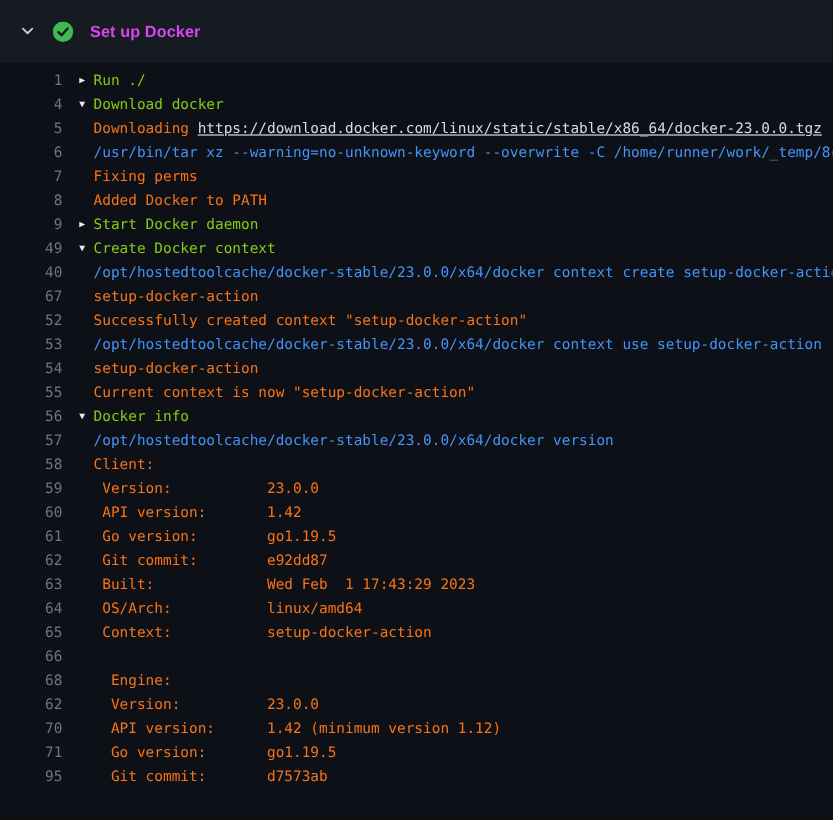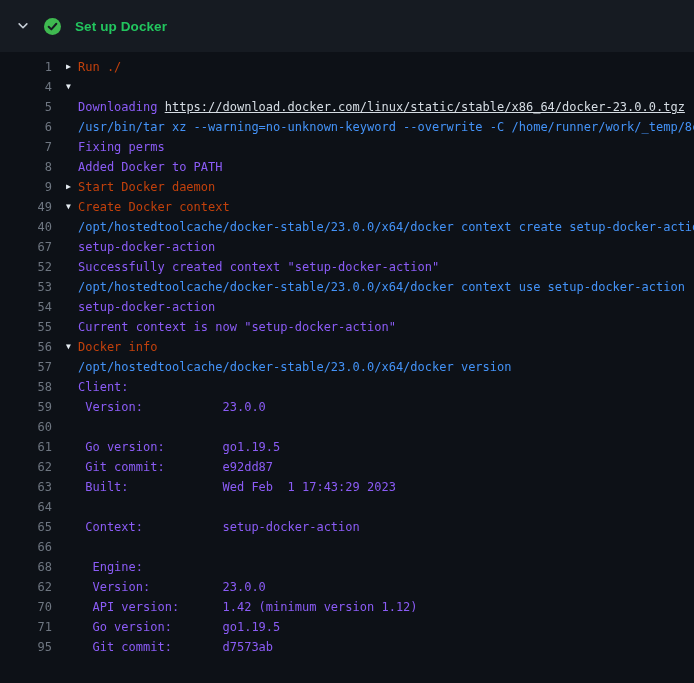--- a/index.html
+++ b/index.html
@@ -15,21 +15,21 @@
     padding: 0 16px;
     gap: 14px;
     cursor: pointer;
   }
   .chev-icon { width: 14px; height: 14px; display: flex; align-items: center; justify-content: center; }
   .status-icon { width: 17px; height: 17px; display: flex; align-items: center; justify-content: center; }
   .step-title {
     font-family: "Liberation Sans", "DejaVu Sans", sans-serif;
     font-size: 13.5px;
     font-weight: 600;
-    color: #22c55e;
+    color: #d946ef;
     letter-spacing: 0.1px;
   }
 
   
   .log {
     padding-top: 5px;
     font-size: 12px;
     line-height: 20px;
     color: #c9d1d9;
   }
@@ -55,22 +55,22 @@
     color: #e6edf3;
     display: inline-flex;
     align-items: center;
   }
   .text {
     flex: 1;
     white-space: pre;
     overflow: hidden;
   }
   .row.group { cursor: pointer; }
-  .seg-group   { color: #c2410c; }
-  .seg-plain   { color: #8b5cf6; }
+  .seg-group   { color: #84cc16; }
+  .seg-plain   { color: #f97316; }
   .seg-command { color: #4493f8; }
   .seg-link    { color: #d6dde4; text-decoration: underline; cursor: pointer; }
 </style>
 </head>
 <body>
 
 <div class="step-header">
   <span class="chev-icon">
     <svg width="12" height="12" viewBox="0 0 14 14">
       <path d="M2.5 4.5 L7 9 L11.5 4.5" fill="none" stroke="#c9d1d9" stroke-width="1.8" stroke-linecap="round" stroke-linejoin="round"></path>
@@ -80,42 +80,42 @@
     <svg width="17" height="17" viewBox="0 0 16 16">
       <circle cx="8" cy="8" r="8" fill="#3fb950"></circle>
       <path d="M4.4 8.3 L6.9 10.7 L11.6 5.4" fill="none" stroke="#161b22" stroke-width="1.9" stroke-linecap="round" stroke-linejoin="round"></path>
     </svg>
   </span>
   <span class="step-title">Set up Docker</span>
 </div>
 
 <div class="log" id="log">
     <div class="row group"><a class="num">1</a><span class="marker">▶</span><span class="text"><span class="seg-group">Run ./</span></span></div>
-    <div class="row group"><a class="num">4</a><span class="marker">▼</span></div>
+    <div class="row group"><a class="num">4</a><span class="marker">▼</span><span class="text"><span class="seg-group">Download docker</span></span></div>
     <div class="row"><a class="num">5</a><span class="marker"></span><span class="text"><span class="seg-plain">Downloading </span><span class="seg-link">https://download.docker.com/linux/static/stable/x86_64/docker-23.0.0.tgz</span></span></div>
     <div class="row"><a class="num">6</a><span class="marker"></span><span class="text"><span class="seg-command">/usr/bin/tar xz --warning=no-unknown-keyword --overwrite -C /home/runner/work/_temp/8c93</span></span></div>
     <div class="row"><a class="num">7</a><span class="marker"></span><span class="text"><span class="seg-plain">Fixing perms</span></span></div>
     <div class="row"><a class="num">8</a><span class="marker"></span><span class="text"><span class="seg-plain">Added Docker to PATH</span></span></div>
     <div class="row group"><a class="num">9</a><span class="marker">▶</span><span class="text"><span class="seg-group">Start Docker daemon</span></span></div>
     <div class="row group"><a class="num">49</a><span class="marker">▼</span><span class="text"><span class="seg-group">Create Docker context</span></span></div>
     <div class="row"><a class="num">40</a><span class="marker"></span><span class="text"><span class="seg-command">/opt/hostedtoolcache/docker-stable/23.0.0/x64/docker context create setup-docker-action</span></span></div>
     <div class="row"><a class="num">67</a><span class="marker"></span><span class="text"><span class="seg-plain">setup-docker-action</span></span></div>
     <div class="row"><a class="num">52</a><span class="marker"></span><span class="text"><span class="seg-plain">Successfully created context "setup-docker-action"</span></span></div>
     <div class="row"><a class="num">53</a><span class="marker"></span><span class="text"><span class="seg-command">/opt/hostedtoolcache/docker-stable/23.0.0/x64/docker context use setup-docker-action</span></span></div>
     <div class="row"><a class="num">54</a><span class="marker"></span><span class="text"><span class="seg-plain">setup-docker-action</span></span></div>
     <div class="row"><a class="num">55</a><span class="marker"></span><span class="text"><span class="seg-plain">Current context is now "setup-docker-action"</span></span></div>
     <div class="row group"><a class="num">56</a><span class="marker">▼</span><span class="text"><span class="seg-group">Docker info</span></span></div>
     <div class="row"><a class="num">57</a><span class="marker"></span><span class="text"><span class="seg-command">/opt/hostedtoolcache/docker-stable/23.0.0/x64/docker version</span></span></div>
     <div class="row"><a class="num">58</a><span class="marker"></span><span class="text"><span class="seg-plain">Client:</span></span></div>
     <div class="row"><a class="num">59</a><span class="marker"></span><span class="text"><span class="seg-plain"> Version:           23.0.0</span></span></div>
-    <div class="row"><a class="num">60</a><span class="marker"></span></div>
+    <div class="row"><a class="num">60</a><span class="marker"></span><span class="text"><span class="seg-plain"> API version:       1.42</span></span></div>
     <div class="row"><a class="num">61</a><span class="marker"></span><span class="text"><span class="seg-plain"> Go version:        go1.19.5</span></span></div>
     <div class="row"><a class="num">62</a><span class="marker"></span><span class="text"><span class="seg-plain"> Git commit:        e92dd87</span></span></div>
     <div class="row"><a class="num">63</a><span class="marker"></span><span class="text"><span class="seg-plain"> Built:             Wed Feb  1 17:43:29 2023</span></span></div>
-    <div class="row"><a class="num">64</a><span class="marker"></span></div>
+    <div class="row"><a class="num">64</a><span class="marker"></span><span class="text"><span class="seg-plain"> OS/Arch:           linux/amd64</span></span></div>
     <div class="row"><a class="num">65</a><span class="marker"></span><span class="text"><span class="seg-plain"> Context:           setup-docker-action</span></span></div>
     <div class="row"><a class="num">66</a><span class="marker"></span><span class="text"></span></div>
     <div class="row"><a class="num">68</a><span class="marker"></span><span class="text"><span class="seg-plain">  Engine:</span></span></div>
     <div class="row"><a class="num">62</a><span class="marker"></span><span class="text"><span class="seg-plain">  Version:          23.0.0</span></span></div>
     <div class="row"><a class="num">70</a><span class="marker"></span><span class="text"><span class="seg-plain">  API version:      1.42 (minimum version 1.12)</span></span></div>
     <div class="row"><a class="num">71</a><span class="marker"></span><span class="text"><span class="seg-plain">  Go version:       go1.19.5</span></span></div>
     <div class="row"><a class="num">95</a><span class="marker"></span><span class="text"><span class="seg-plain">  Git commit:       d7573ab</span></span></div>
   </div>
 
 </body></html>

